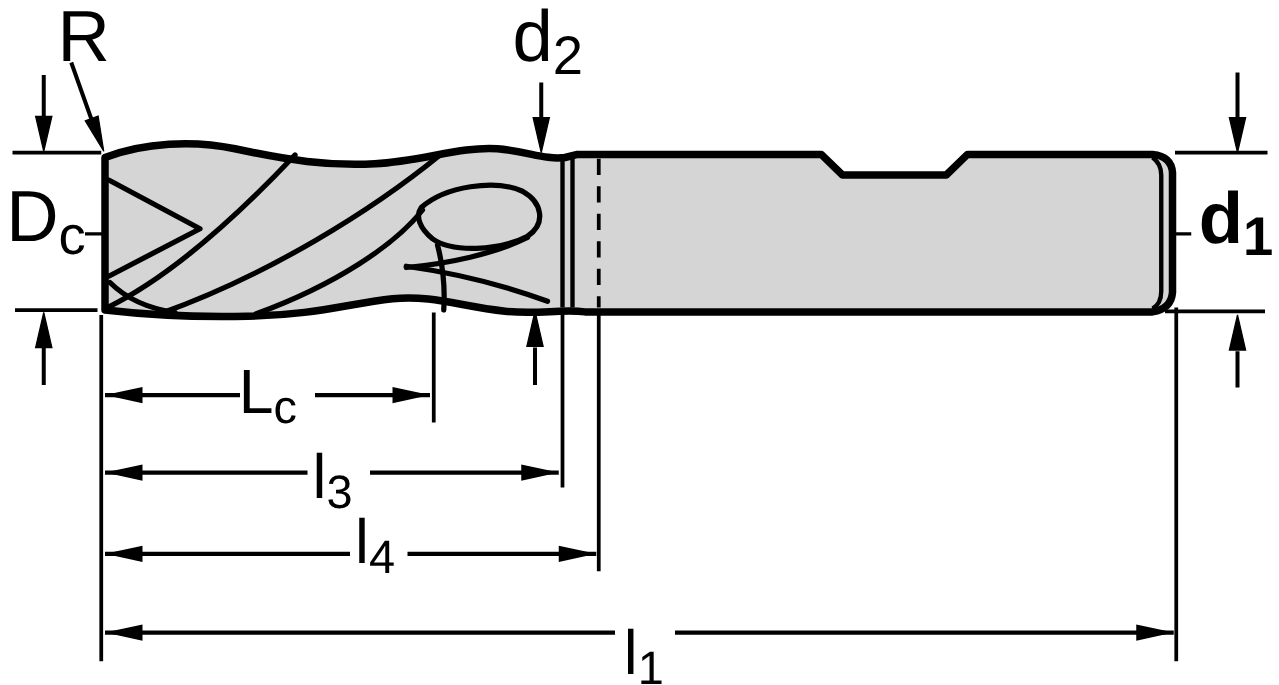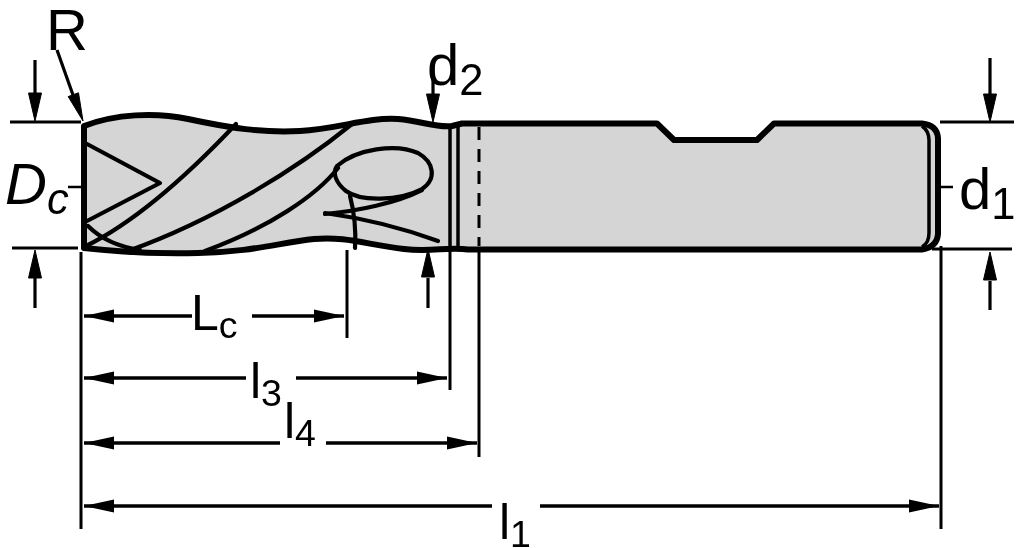--- a/index.html
+++ b/index.html
@@ -151,27 +151,27 @@
     <g stroke="#000" fill="#000" stroke-width="3.4">
       <line x1="84" y1="506" x2="492" y2="506"></line>
       <line x1="540" y1="506" x2="939" y2="506"></line>
       <polygon stroke="none" points="84,506 114,499.5 114,512.5"></polygon>
       <polygon stroke="none" points="939,506 909,499.5 909,512.5"></polygon>
     </g>
   </svg>
 
   <div class="dim-label big" style="left:46px; top:1px;"><span>R</span></div>
 
-  <div class="dim-label big" style="left:427px; top:1px;margin-top:35px;"><span>d</span><sub>2</sub></div>
+  <div class="dim-label big" style="left:410px; top:1px;"><span>d</span><sub>2</sub></div>
 
-  <div class="dim-label big" style="left:5px; top:155px;font-style:italic;"><span>D</span><sub>c</sub></div>
+  <div class="dim-label big" style="left:5px; top:145px;"><span>D</span><sub>c</sub></div>
 
-  <div class="dim-label big" style="left:959px; top:160px;"><span>d</span><sub>1</sub></div>
+  <div class="dim-label big" style="left:959px; top:146px;font-weight:bold;"><span>d</span><sub>1</sub></div>
 
   <div class="dim-label mid" style="left:191px; top:288px;"><span>L</span><sub>c</sub></div>
 
   <div class="dim-label mid" style="left:250px; top:356px;"><span>l</span><sub>3</sub></div>
 
-  <div class="dim-label mid" style="left:284px; top:396px;"><span>l</span><sub>4</sub></div>
+  <div class="dim-label mid" style="left:284px; top:408px;"><span>l</span><sub>4</sub></div>
 
   <div class="dim-label mid" style="left:499px; top:497px;"><span>l</span><sub>1</sub></div>
 
 </div>
 
 </body></html>

